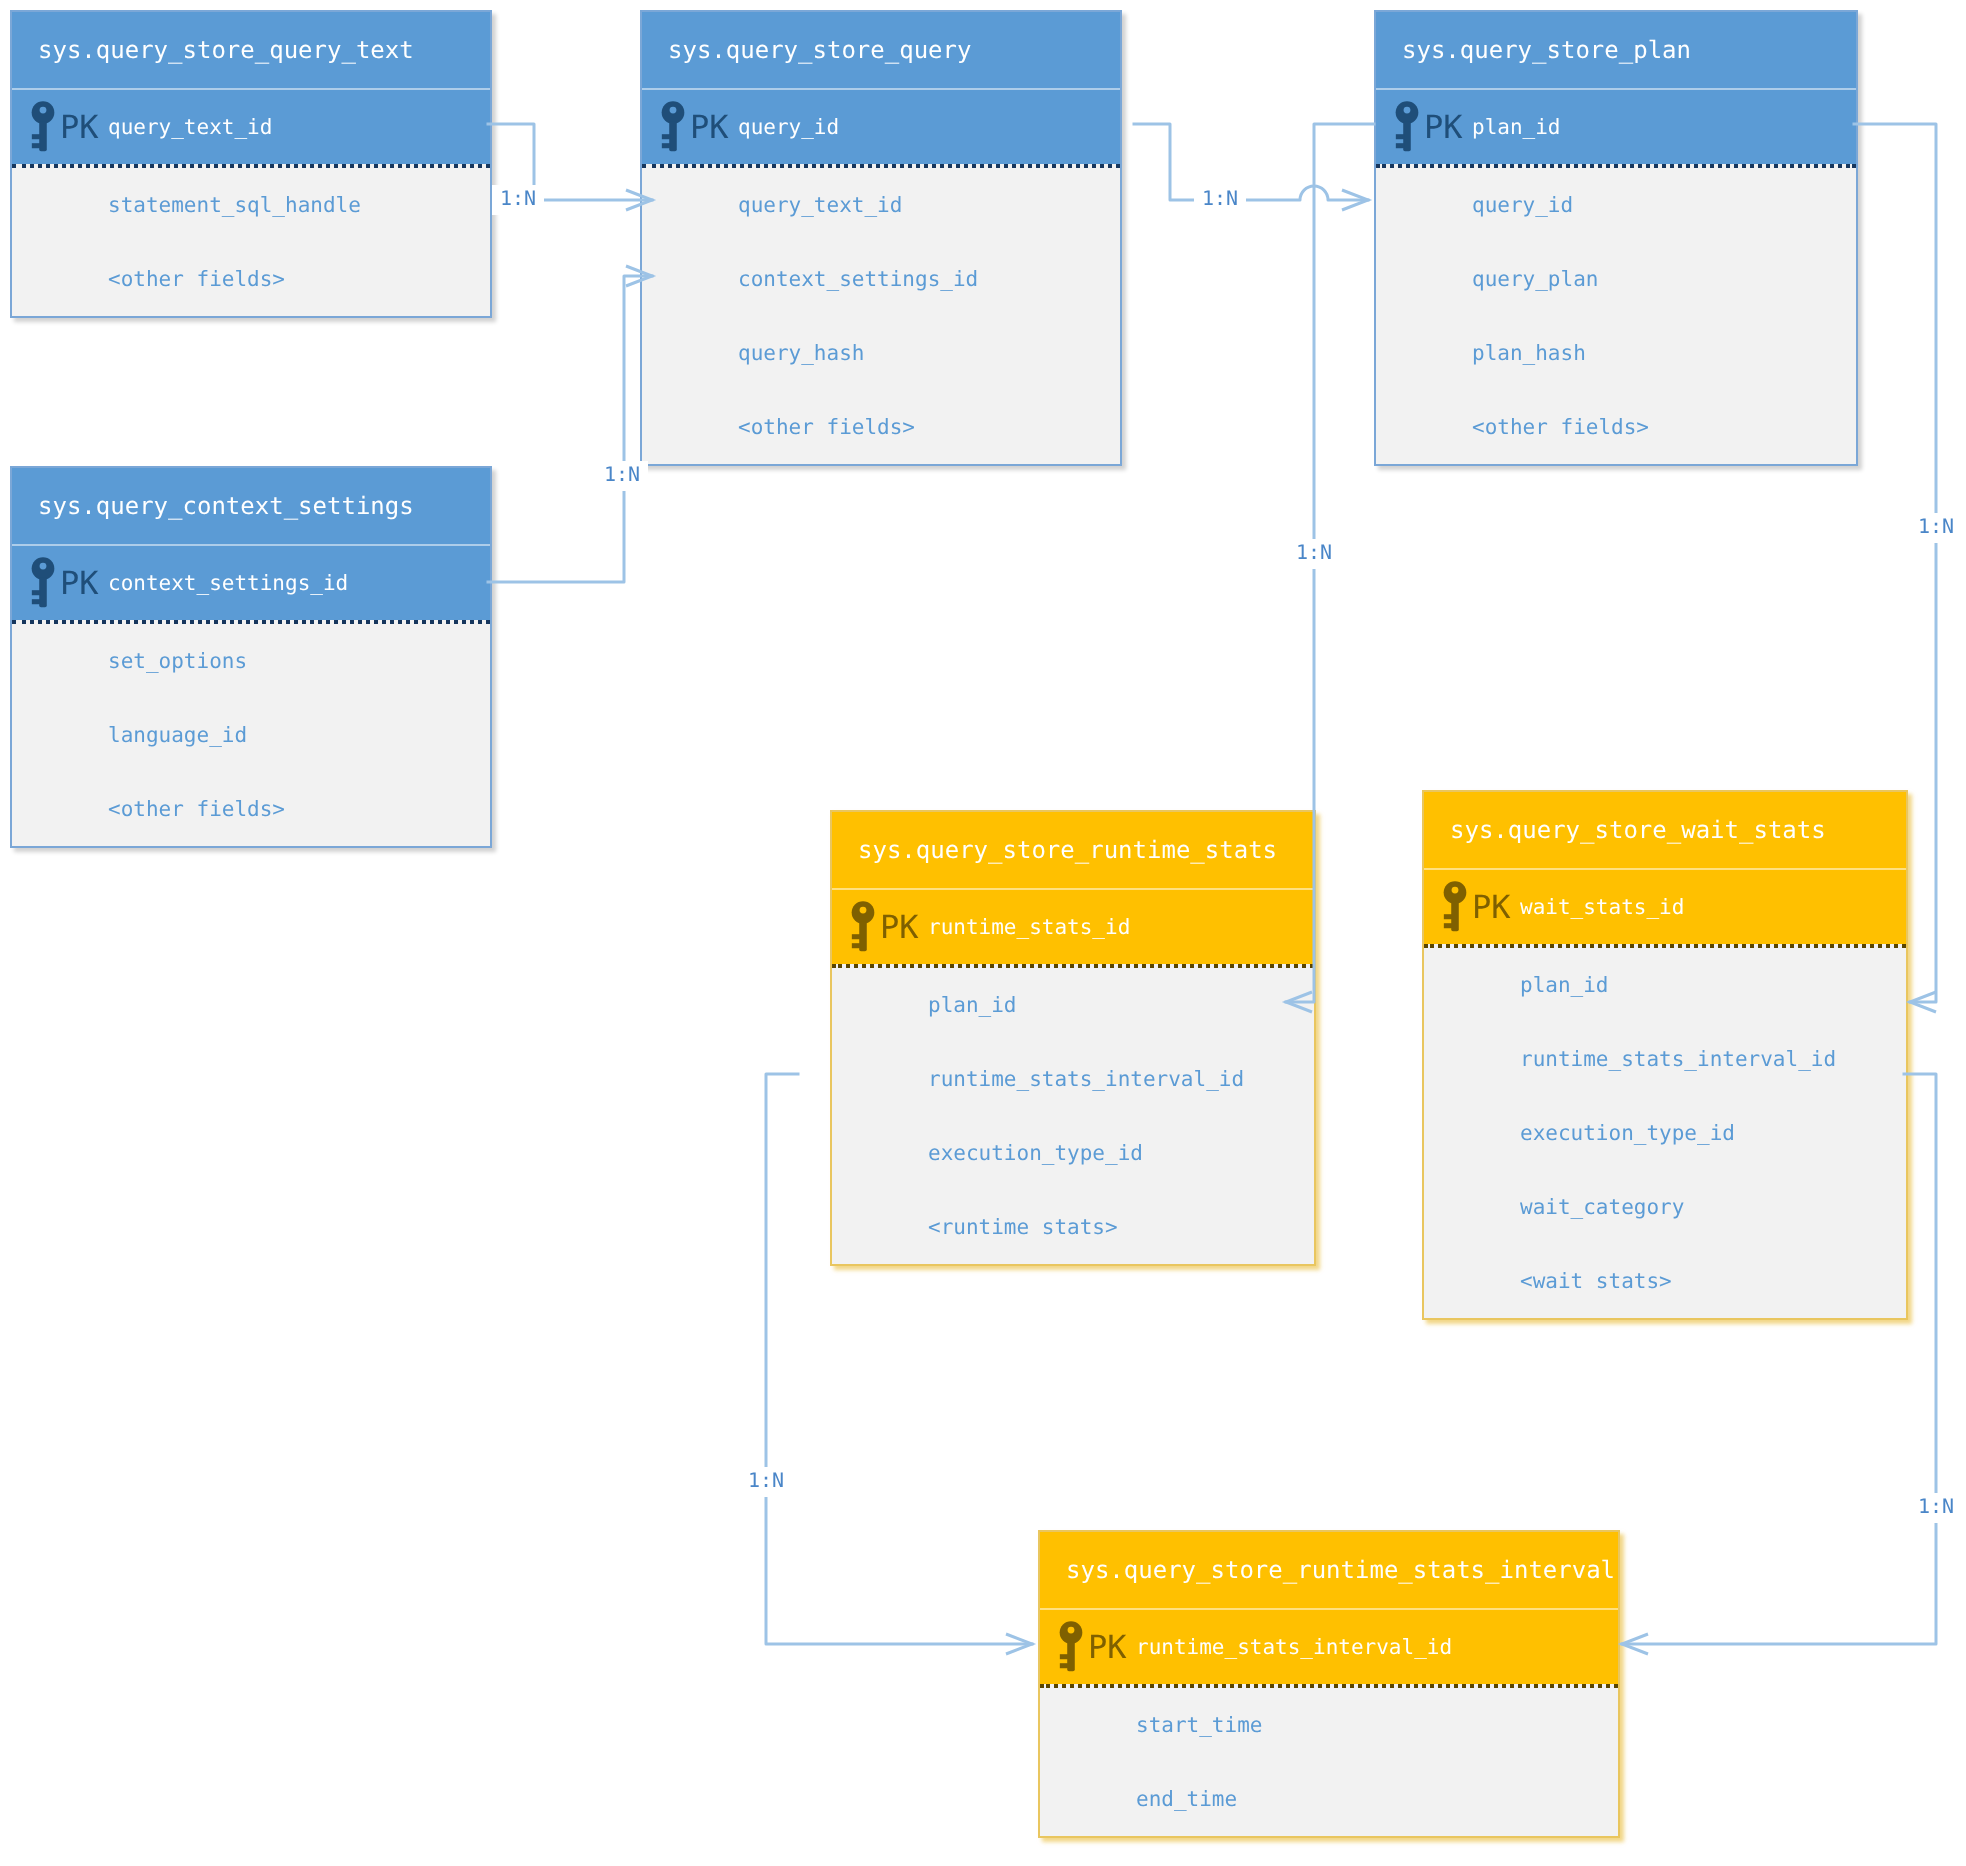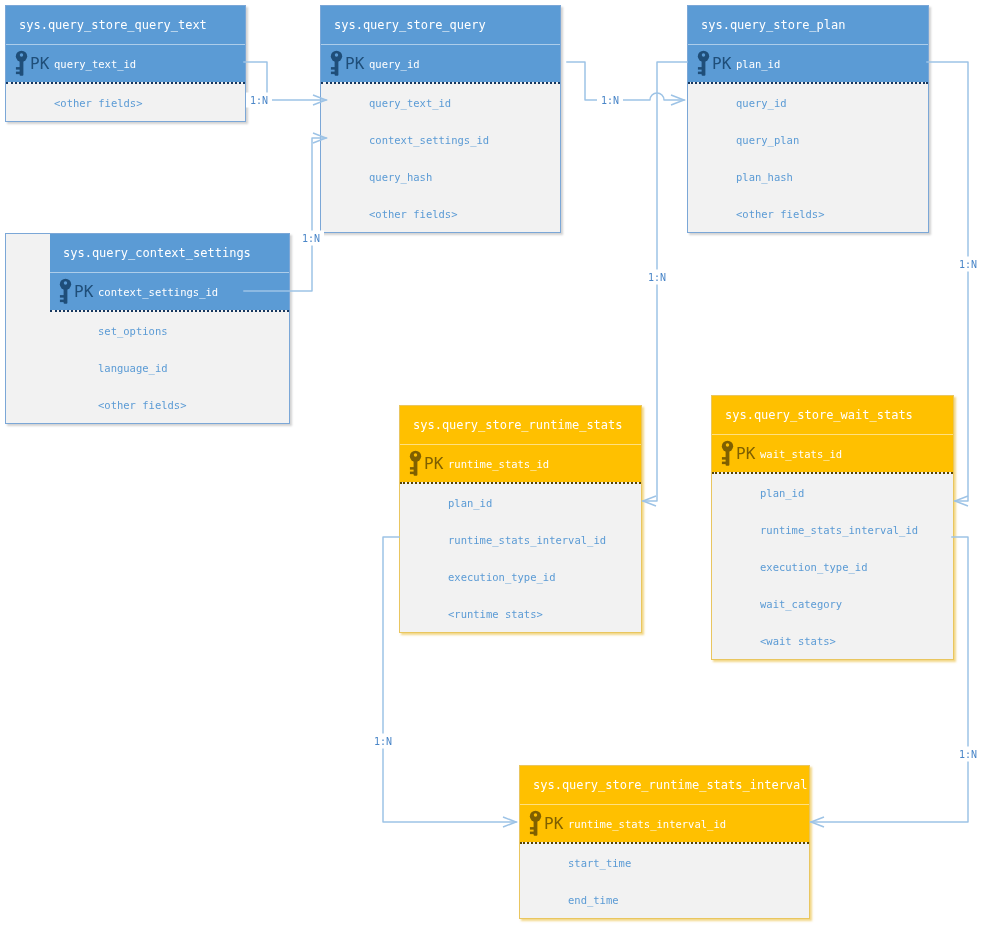--- a/index.html
+++ b/index.html
@@ -108,20 +108,21 @@
               <circle cx="8" cy="7" r="6.3" fill="#1F4E79"></circle>
               <circle cx="8" cy="5.6" r="1.9" fill="#5B9BD5"></circle>
               <rect x="5.9" y="12" width="4.2" height="16.5" rx="1" fill="#1F4E79"></rect>
               <rect x="1.8" y="19" width="4.6" height="2.8" fill="#1F4E79"></rect>
               <rect x="1.8" y="24" width="4.6" height="2.8" fill="#1F4E79"></rect>
             </svg></span>
           <span class="pk-badge">PK</span>
           <span class="pk-name">query_text_id</span>
         </div>
         <div class="t-body">
+          <div class="t-field">statement_sql_handle</div>
           <div class="t-field">&lt;other fields&gt;</div>
         </div>
       </div>
       <div class="er-table" style="--hbg: #5B9BD5; --htx: #FFFFFF; --pkc: #1F4E79; --bbg: #F2F2F2; --btx: #5B9BD5; --bd: #7BA7D7; --div: #17375E; --shadow: 2px 2px 2px rgba(0,0,0,0.18); left: 320px; top: 5px; width: 239px;">
         <div class="t-header">sys.query_store_query</div>
         <div class="t-pk">
           <span class="key-icon"><svg viewBox="0 0 16 30" width="15" height="27">
               <circle cx="8" cy="7" r="6.3" fill="#1F4E79"></circle>
               <circle cx="8" cy="5.6" r="1.9" fill="#5B9BD5"></circle>
               <rect x="5.9" y="12" width="4.2" height="16.5" rx="1" fill="#1F4E79"></rect>
@@ -151,40 +152,40 @@
           <span class="pk-badge">PK</span>
           <span class="pk-name">plan_id</span>
         </div>
         <div class="t-body">
           <div class="t-field">query_id</div>
           <div class="t-field">query_plan</div>
           <div class="t-field">plan_hash</div>
           <div class="t-field">&lt;other fields&gt;</div>
         </div>
       </div>
-      <div class="er-table" style="--hbg: #5B9BD5; --htx: #FFFFFF; --pkc: #1F4E79; --bbg: #F2F2F2; --btx: #5B9BD5; --bd: #7BA7D7; --div: #17375E; --shadow: 2px 2px 2px rgba(0,0,0,0.18); left: 5px; top: 233px; width: 239px; padding-left: 44px;">
+      <div class="er-table" style="--hbg: #5B9BD5; --htx: #FFFFFF; --pkc: #1F4E79; --bbg: #F2F2F2; --btx: #5B9BD5; --bd: #7BA7D7; --div: #17375E; --shadow: 2px 2px 2px rgba(0,0,0,0.18); left: 5px; top: 233px; width: 239px;">
         <div class="t-header">sys.query_context_settings</div>
         <div class="t-pk">
           <span class="key-icon"><svg viewBox="0 0 16 30" width="15" height="27">
               <circle cx="8" cy="7" r="6.3" fill="#1F4E79"></circle>
               <circle cx="8" cy="5.6" r="1.9" fill="#5B9BD5"></circle>
               <rect x="5.9" y="12" width="4.2" height="16.5" rx="1" fill="#1F4E79"></rect>
               <rect x="1.8" y="19" width="4.6" height="2.8" fill="#1F4E79"></rect>
               <rect x="1.8" y="24" width="4.6" height="2.8" fill="#1F4E79"></rect>
             </svg></span>
           <span class="pk-badge">PK</span>
           <span class="pk-name">context_settings_id</span>
         </div>
         <div class="t-body">
           <div class="t-field">set_options</div>
           <div class="t-field">language_id</div>
           <div class="t-field">&lt;other fields&gt;</div>
         </div>
       </div>
-      <div class="er-table" style="--hbg: #FFC000; --htx: #FFFFFF; --pkc: #7F6000; --bbg: #F2F2F2; --btx: #5B9BD5; --bd: #E9C65F; --div: #5A4500; --shadow: 2px 2px 2px rgba(234,188,57,0.6); left: 399px; top: 405px; width: 241px;">
+      <div class="er-table" style="--hbg: #FFC000; --htx: #FFFFFF; --pkc: #7F6000; --bbg: #F2F2F2; --btx: #5B9BD5; --bd: #E9C65F; --div: #5A4500; --shadow: 2px 2px 2px rgba(234,188,57,0.6); left: 415px; top: 405px; width: 241px;">
         <div class="t-header">sys.query_store_runtime_stats</div>
         <div class="t-pk">
           <span class="key-icon"><svg viewBox="0 0 16 30" width="15" height="27">
               <circle cx="8" cy="7" r="6.3" fill="#7F6000"></circle>
               <circle cx="8" cy="5.6" r="1.9" fill="#FFC000"></circle>
               <rect x="5.9" y="12" width="4.2" height="16.5" rx="1" fill="#7F6000"></rect>
               <rect x="1.8" y="19" width="4.6" height="2.8" fill="#7F6000"></rect>
               <rect x="1.8" y="24" width="4.6" height="2.8" fill="#7F6000"></rect>
             </svg></span>
           <span class="pk-badge">PK</span>

